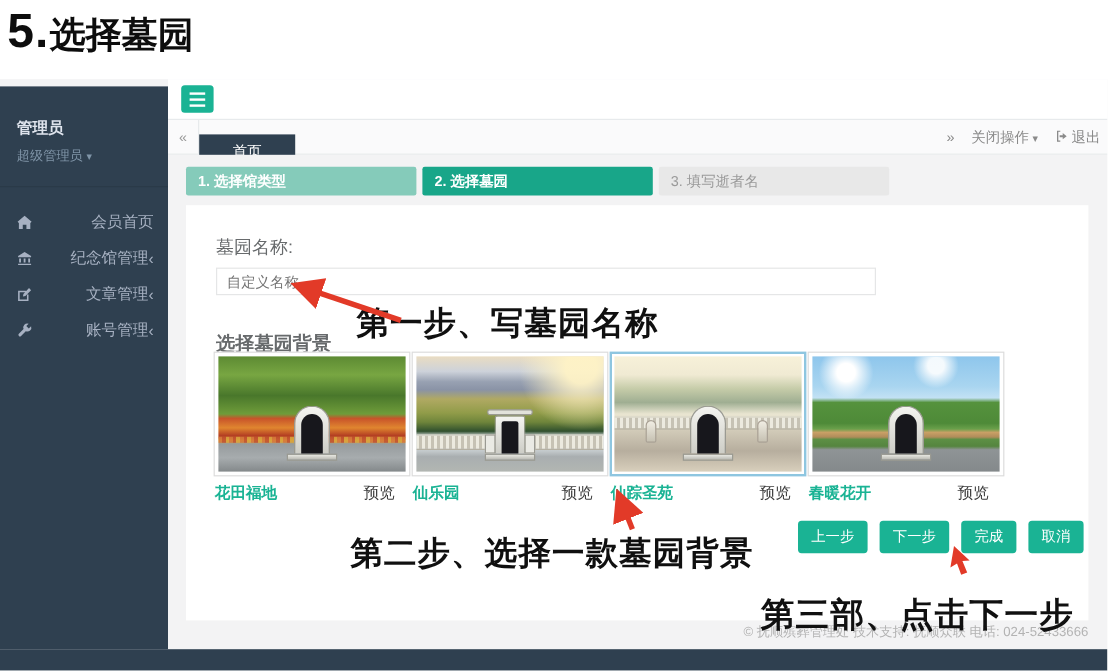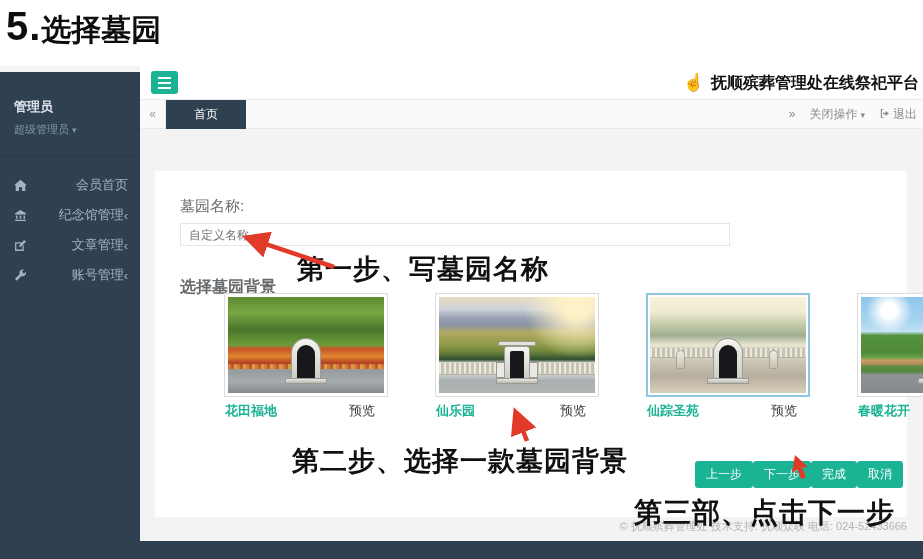--- a/index.html
+++ b/index.html
@@ -29,42 +29,42 @@
   
   .navbar { position:absolute; left:140px; top:0; width:783px; height:34px; background:#fff; border-bottom:1px solid #e7eaec; }
   .hamburger { position:absolute; left:11px; top:5px; width:27px; height:23px; background:#1ab394; border-radius:3px; border:none; cursor:pointer; display:flex; flex-direction:column; justify-content:center; align-items:center; gap:3px; }
   .hamburger i { display:block; width:13px; height:2px; background:#fff; }
   .brand { position:absolute; right:4px; top:6px; font-size:16px; font-weight:bold; color:#121212; white-space:nowrap; }
   .brand .hand { font-weight:normal; font-size:17px; margin-right:6px; }
 
   
   .tabbar { position:absolute; left:140px; top:34px; width:783px; height:29px; background:#fafafb; border-bottom:1px solid #e7eaec; font-size:12px; color:#888; }
   .tab-scroll-l { position:absolute; left:0; top:0; width:26px; height:28px; line-height:28px; text-align:center; border-right:1px solid #e7eaec; cursor:pointer; color:#999; }
-  .tab-active { position:absolute; left:26px; top:0; height:29px; padding:0 28px; line-height:29px; background:#2f4050; color:#fff; cursor:pointer; }
+  .tab-active { position:absolute; left:26px; top:12px; height:29px; padding:0 28px; line-height:29px; background:#2f4050; color:#fff; cursor:pointer; }
   .tab-tools { position:absolute; right:6px; top:0; height:28px; display:flex; align-items:center; gap:14px; }
   .tab-tools .tool { cursor:pointer; color:#8a8a8a; white-space:nowrap; }
   .tab-tools .caret { font-size:9px; margin-left:3px; }
   .tab-tools svg { width:11px; height:11px; fill:#8a8a8a; vertical-align:-1px; margin-right:3px; }
 
   
   .content { position:absolute; left:140px; top:63px; width:783px; height:412px; background:#f3f3f4; }
 
   .steps { position:absolute; left:15px; top:10px; display:flex; gap:5px; }
   .step { width:192px; height:24px; line-height:24px; padding-left:10px; font-size:12px; font-weight:bold; border-radius:2px; cursor:pointer; }
   .step.done   { background:#85cbba; color:#fff; }
   .step.active { background:#18a689; color:#fff; }
   .step.todo   { background:#e8e8e8; color:#9a9a9a; font-weight:normal; }
 
   .panel { position:absolute; left:15px; top:42px; width:752px; height:346px; background:#fff; }
   .fld-label { position:absolute; left:25px; top:26px; font-size:15px; color:#676a6c; }
   .fld-input { position:absolute; left:25px; top:52px; width:550px; height:23px; border:1px solid #e5e6e7; padding:0 8px; font-size:12px; color:#1d4ed8; font-family:"Liberation Sans", sans-serif; outline:none; }
   .bg-label { position:absolute; left:25px; top:106px; font-size:16px; font-weight:bold; color:#676a6c; }
 
   .cards { position:absolute; left:23px; top:122px; display:flex; gap:13px; }
-  .card { width:152px; cursor:pointer;margin-left:46px; }
+  .card { width:152px; cursor:pointer; }
   .thumb { width:164px; height:104px; background:#fff; border:1px solid #dcdcdc; padding:3px; }
   .card.selected .thumb { border:2px solid #8ec6e0; padding:2px; }
   .img { position:relative; width:100%; height:100%; overflow:hidden; }
   .cap { display:flex; justify-content:space-between; align-items:center; margin-top:5px; padding:0 1px; }
   .cap .nm { color:#1ab394; font-size:13px; font-weight:bold; }
   .cap .pv { color:#3d3d3d; font-size:13px; cursor:pointer; }
 
   
   .img1 { background:
     linear-gradient(180deg,#5d8a33 0%,#78a642 16%,#49772b 34%,#6f9c3a 50%,
@@ -98,21 +98,21 @@
   .monu--gate .arch { width:26px; height:32px; border-radius:3px 3px 0 0; }
   .monu--gate .arch::after { border-radius:2px 2px 0 0; top:4px; }
   .monu--gate .roof { position:absolute; left:50%; transform:translateX(-50%); bottom:38px; width:38px; height:5px; background:#e2e2da; border:1px solid #9a9a92; border-radius:2px; }
   .monu--gate .wing { position:absolute; bottom:6px; width:9px; height:16px; background:#eaeae4; border:1px solid #9a9a92; }
   .monu--gate .wing.l { left:0; } .monu--gate .wing.r { right:0; }
   .statue { position:absolute; bottom:24px; width:9px; height:19px; background:linear-gradient(180deg,#f0ede3,#c6c1b2); border:1px solid #aba added;}
   .statue { border:1px solid #aaa296; border-radius:5px 5px 2px 2px; }
   .statue.l { left:26px; } .statue.r { right:28px; }
 
   
-  .wbtns { position:absolute; right:4px; top:290px; display:flex; }
+  .wbtns { position:absolute; right:4px; top:263px; display:flex; gap:10px; }
   .wbtn { background:#1ab394; color:#fff; border:none; border-radius:3px; font-size:12px; padding:5px 11px; cursor:pointer; font-family:"Liberation Sans", sans-serif; }
 
   .page-footer { position:absolute; right:16px; top:390px; font-size:11px; color:#b3b3b3; white-space:nowrap; }
 
   .bottom-strip { position:absolute; left:0; top:541px; width:923px; height:18px; background:#2f4050; }
 
   
   .ann { position:absolute; font-weight:bold; color:#101010; white-space:nowrap; font-size:27px; letter-spacing:1px; }
   .ann1 { left:297px; top:251px; }
   .ann2 { left:292px; top:443px; }
@@ -167,39 +167,41 @@
         </div>
       </nav>
     </aside>
 
     <header class="navbar">
       <button class="hamburger">
           <i></i>
           <i></i>
           <i></i>
         </button>
-      <div class="brand">
-        <span class="hand">☝</span><span>抚顺殡葬管理处在线祭祀平台</span>
-      </div>
     </header>
 
     <div class="tabbar">
       <div class="tab-scroll-l">«</div>
       <div class="tab-active">首页</div>
       <div class="tab-tools">
         <span class="tool">»</span>
         <span class="tool"><span>关闭操作</span><span class="caret">▾</span></span>
         <span class="tool"><svg viewBox="0 0 12 12">
               <path d="M5 1 L2 1 L2 11 L5 11 L5 10 L3.2 10 L3.2 2 L5 2 Z M7.2 3.2 L10.8 6 L7.2 8.8 L7.2 6.9 L4.4 6.9 L4.4 5.1 L7.2 5.1 Z"></path>
             </svg><span>退出</span></span>
       </div>
     </div>
 
     <main class="content">
 
+      <div class="steps">
+        <div class="step done">1. 选择馆类型</div>
+        <div class="step active">2. 选择墓园</div>
+        <div class="step todo">3. 填写逝者名</div>
+      </div>
 
       <div class="panel">
         <div class="fld-label">墓园名称:</div>
         <input class="fld-input" type="text" placeholder="自定义名称" style="">
         <div class="bg-label">选择墓园背景</div>
 
         <div class="cards">
 
           <div class="card">
             <div class="thumb">

